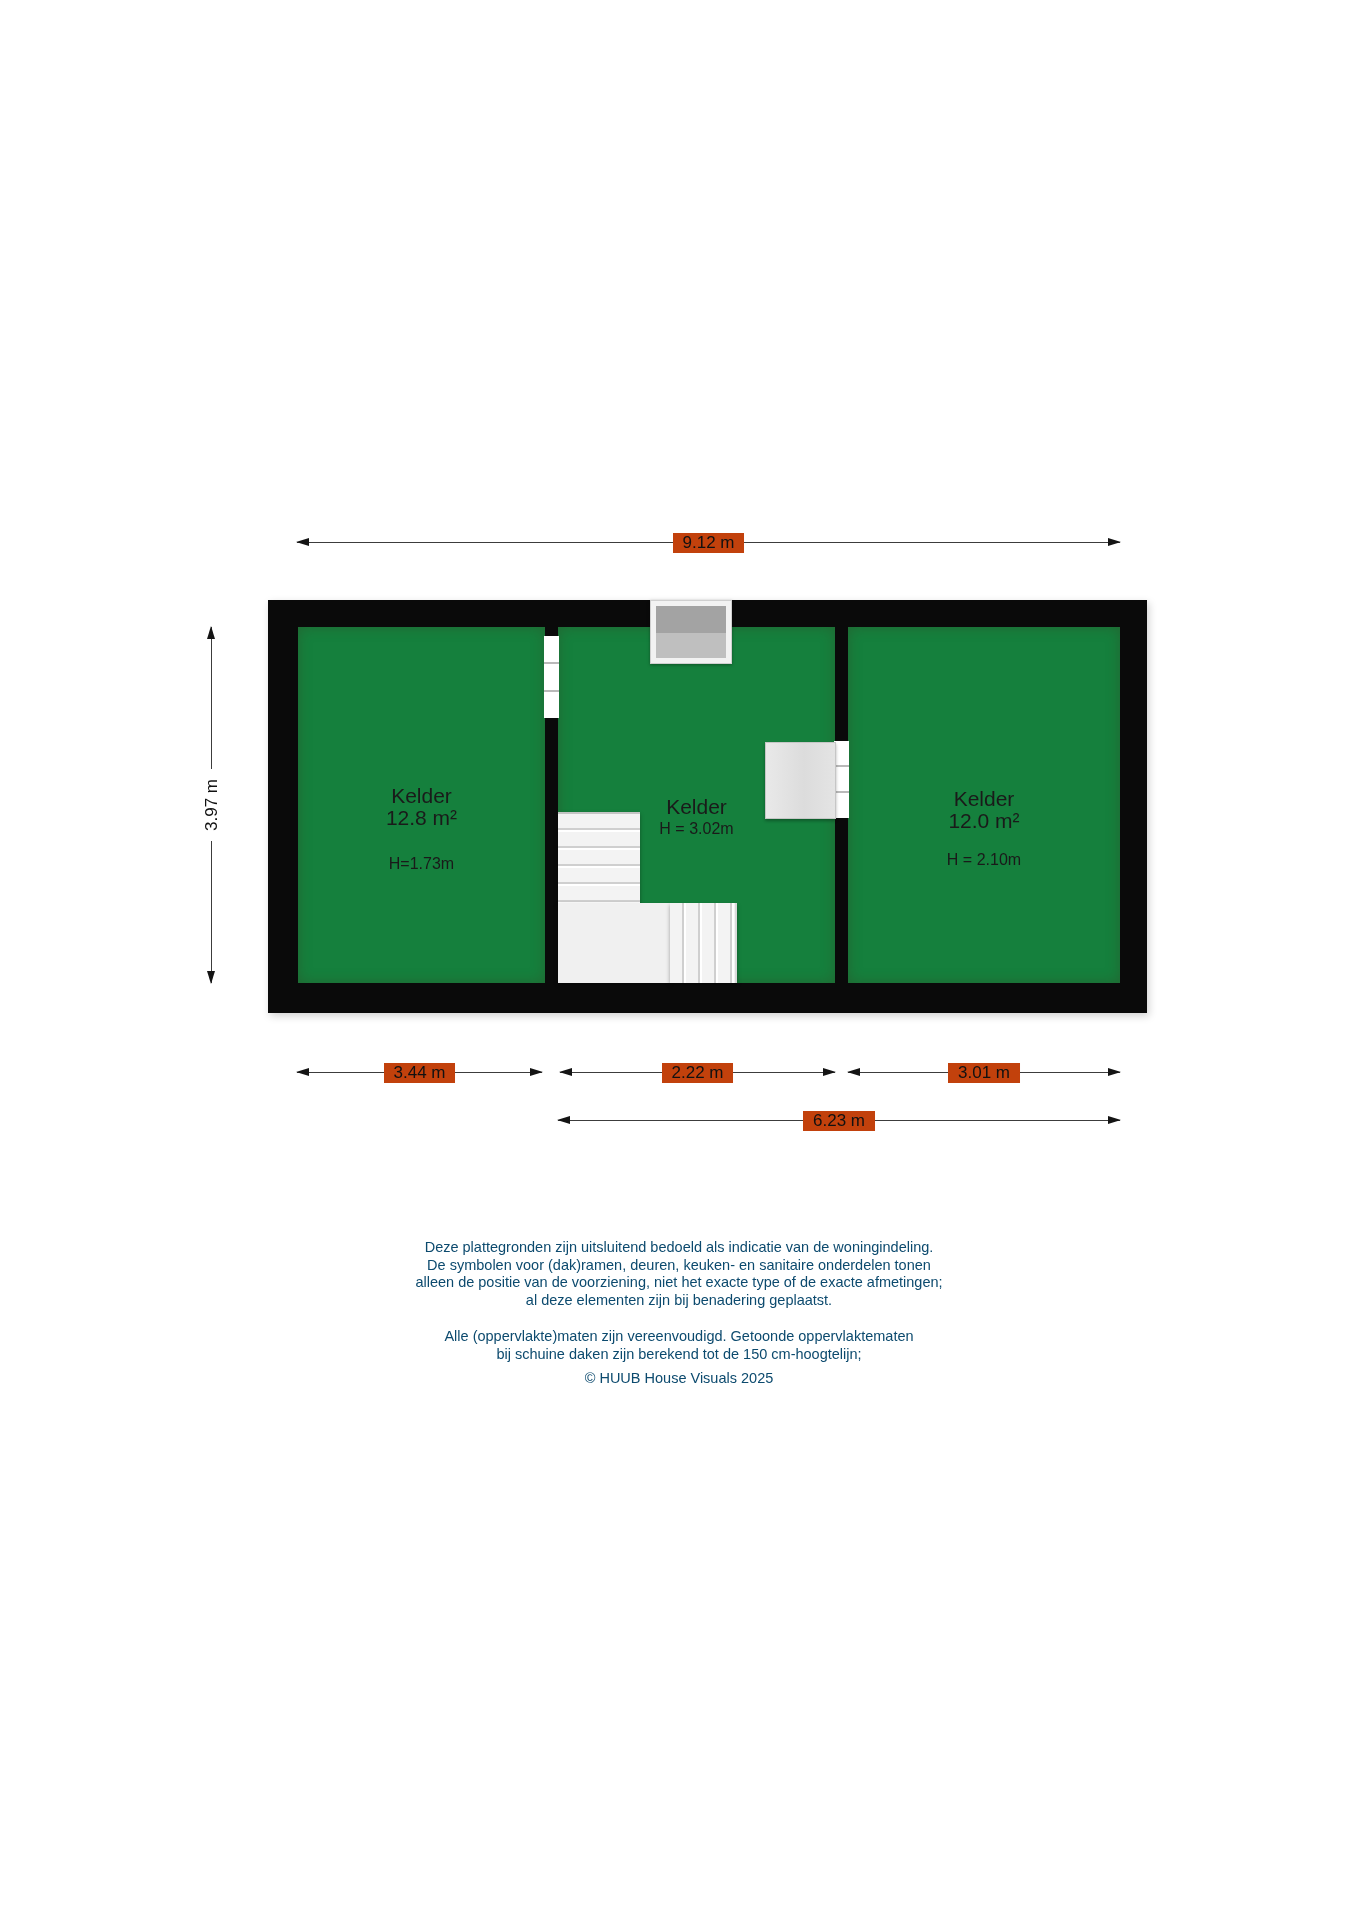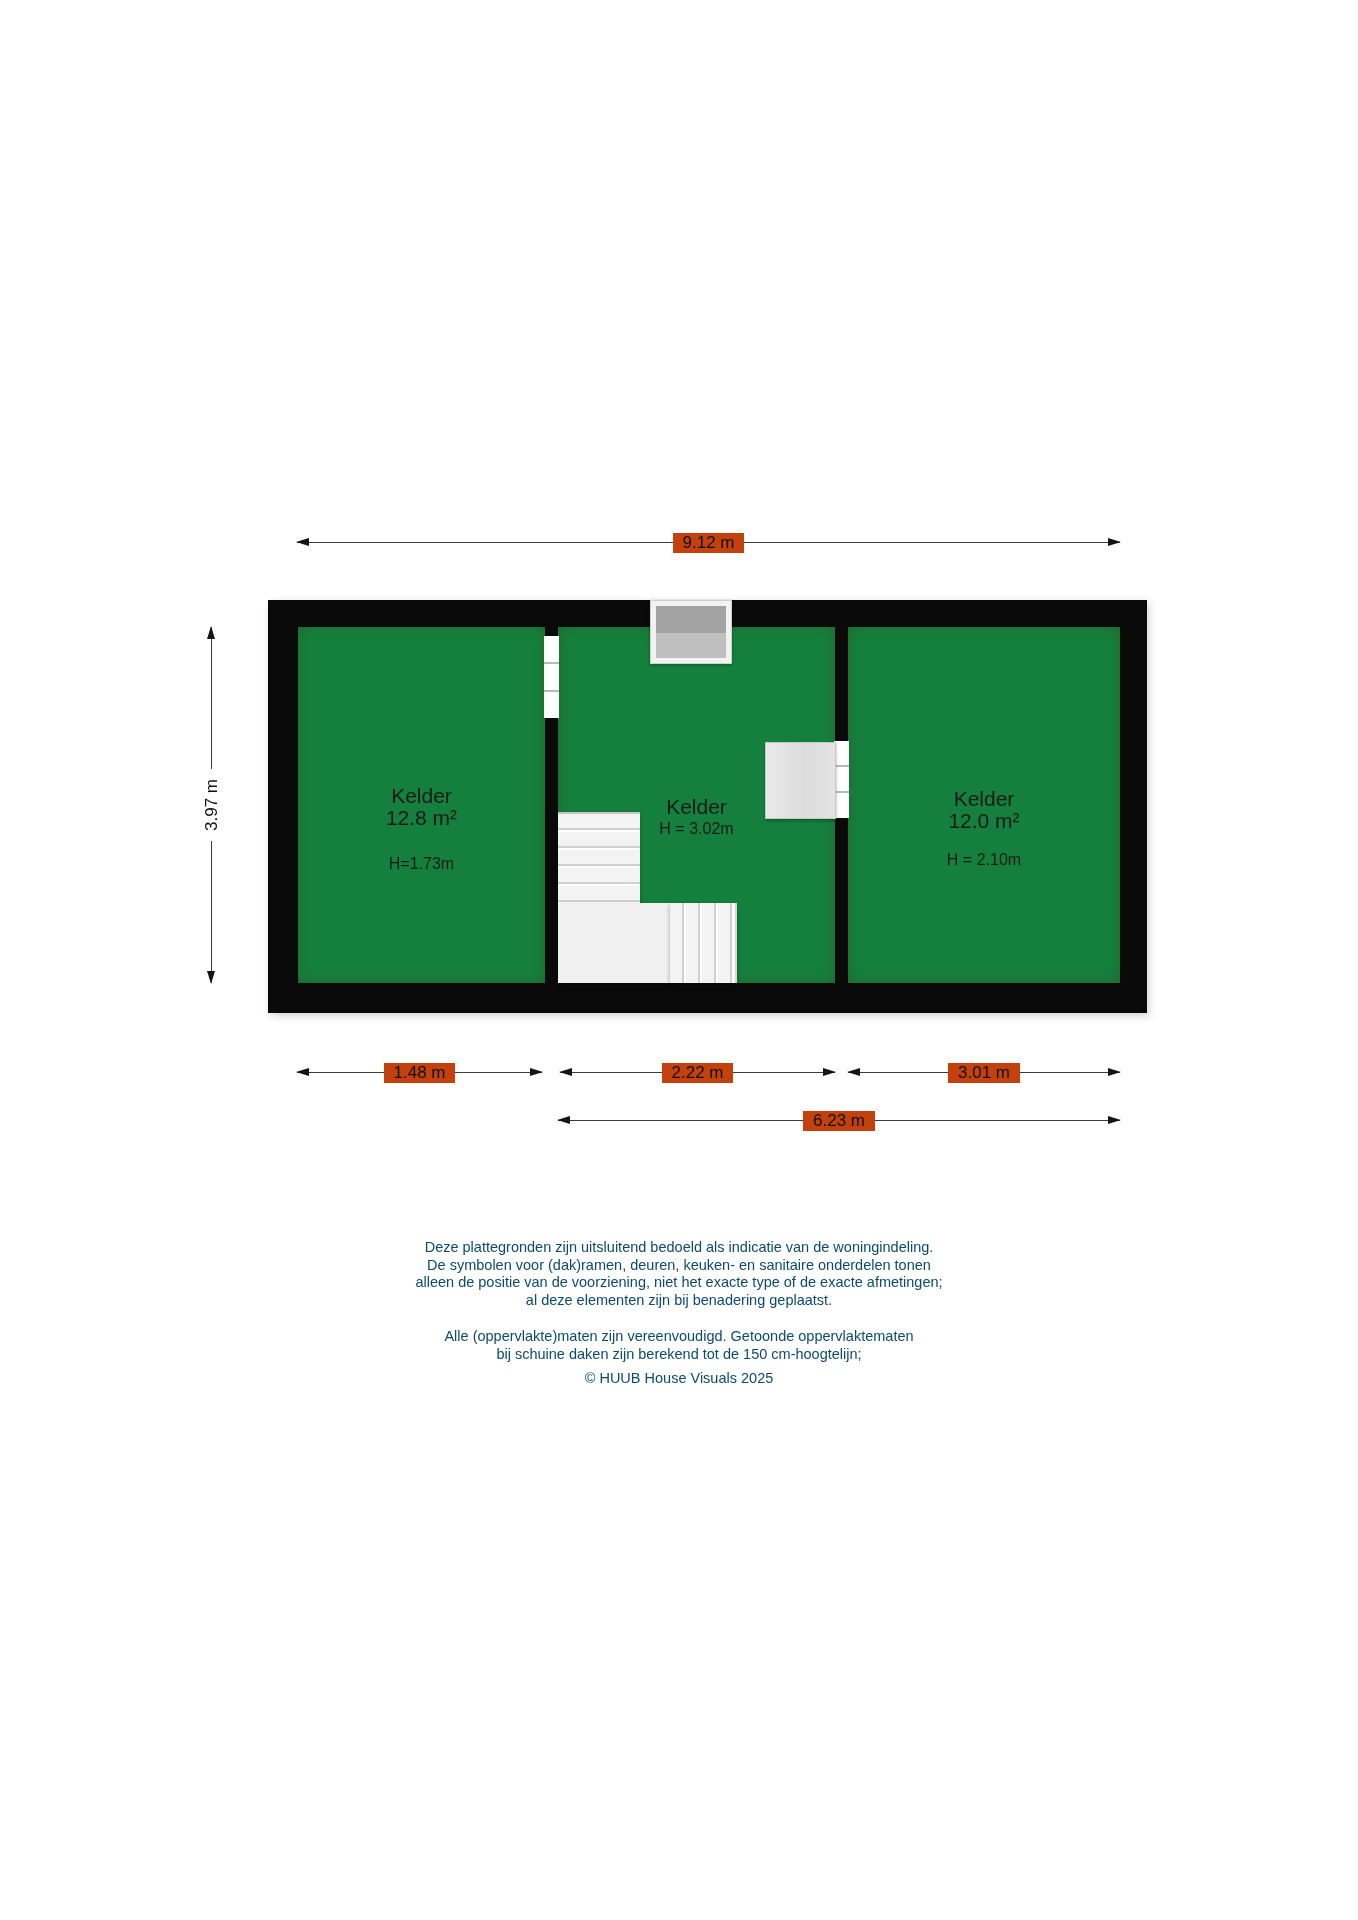--- a/index.html
+++ b/index.html
@@ -129,21 +129,21 @@
 
     <div class="stair stair-run-down"></div>
     <div class="stair stair-landing"></div>
     <div class="stair stair-run-right"></div>
   </div>
 
   <div class="dim" style="left:297px;top:1064px;width:245px;">
     <div class="line"></div>
     <div class="ah ah-left"></div>
     <div class="ah ah-right"></div>
-    <span class="label">1.48 m</span>
+    <span class="label">3.44 m</span>
   </div>
 
   <div class="dim" style="left:560px;top:1064px;width:275px;">
     <div class="line"></div>
     <div class="ah ah-left"></div>
     <div class="ah ah-right"></div>
     <span class="label">2.22 m</span>
   </div>
 
   <div class="dim" style="left:848px;top:1064px;width:272px;">

